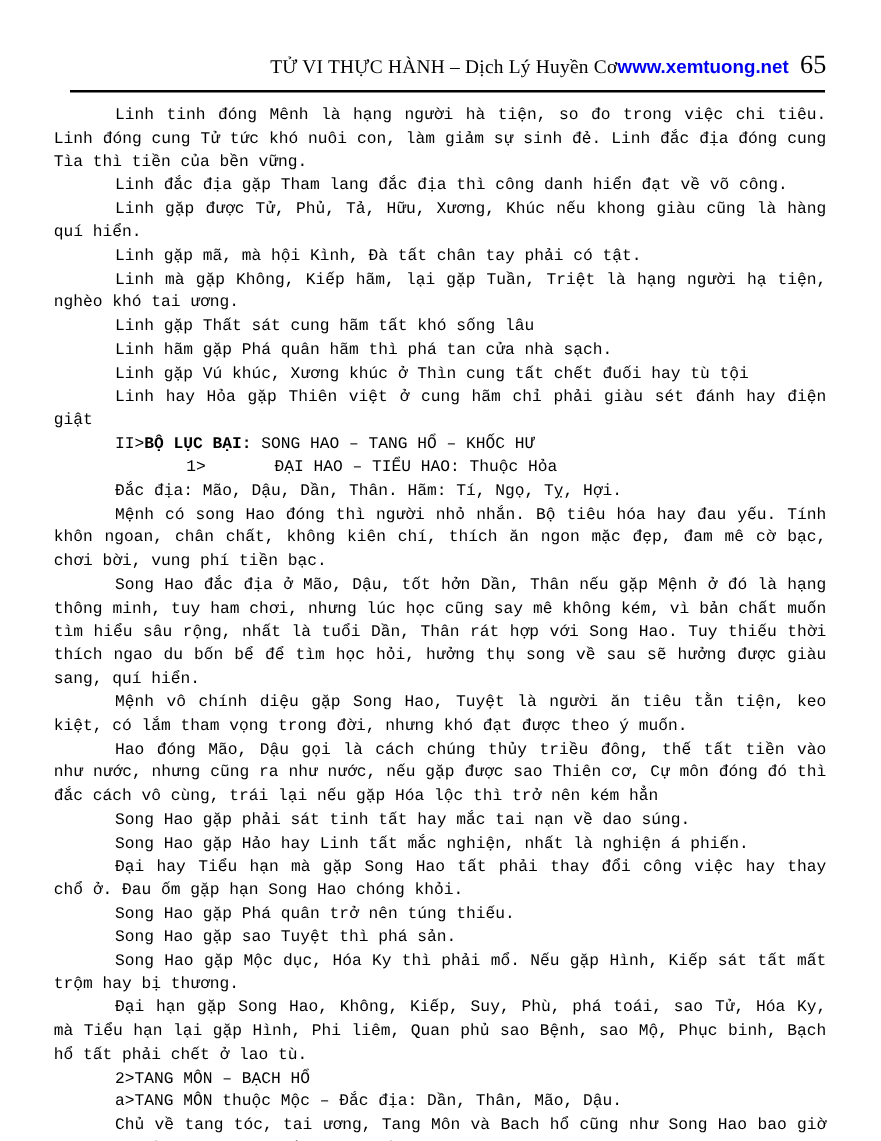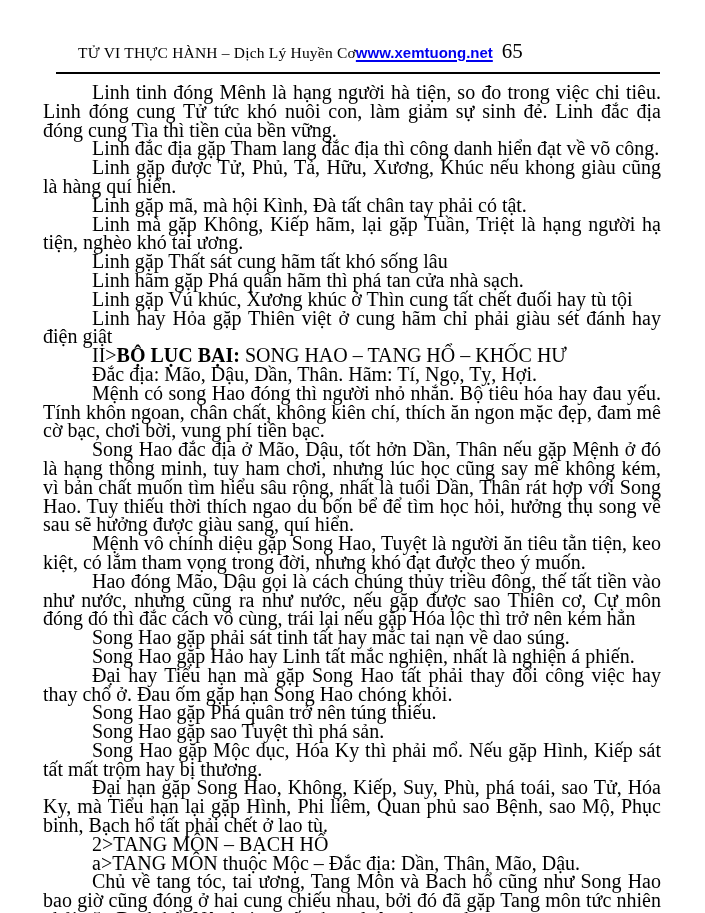--- a/index.html
+++ b/index.html
@@ -11,59 +11,58 @@
     background: #ffffff;
     color: #000000;
     font-family: "Liberation Serif", "DejaVu Serif", serif;
     box-sizing: border-box;
     padding: 39px 44px 0 43px;
     overflow: hidden;
   }
   .header {
     display: flex;
     align-items: baseline;
-    justify-content: flex-start;
+    justify-content: flex-end;
     padding-left: 4px;
-    margin-left: 31px;
   }
   .header-title {
     font-size: 15.5px;
     letter-spacing: 0.2px;
     white-space: nowrap;
   }
   .header-right {
     display: flex;
     align-items: baseline;
     gap: 9px;
     white-space: nowrap;
   }
   .site-link {
     font-family: "Liberation Sans", "DejaVu Sans", sans-serif;
     font-weight: bold;
     font-size: 15px;
     color: var(--color-link, #0000ee);
-    text-decoration: underline;
     text-decoration-thickness: 2px;
     text-underline-offset: 2px;
     cursor: pointer;
   }
   .page-num { font-size: 21px; }
   .rule {
     margin: 8px 0 0 13px;
     width: 604px;
     height: 0;
     border-top: 2px solid #000000;
   }
   .content { margin-top: 9px; }
   .content p {
     margin: 0;
-    font-size: 20px;
+    font-size: 13px;
     line-height: 18.8px;
     text-align: justify;
     text-indent: 49px;
+    font-family: Liberation Mono, monospace;
   }
   .content p b { font-weight: bold; margin-top: 24px; }
   .sub-line { text-indent: 0 !important; padding-left: 106px; }
   .sub-text { margin-left: 55px; }
 </style>
 </head>
 <body>
 
 <div class="page">
 
@@ -83,20 +82,21 @@
     <p>Linh gặp được Tử, Phủ, Tả, Hữu, Xương, Khúc nếu khong giàu cũng là hàng quí hiển.</p>
     <p>Linh gặp mã, mà hội Kình, Đà tất chân tay phải có tật.</p>
     <p>Linh mà gặp Không, Kiếp hãm, lại gặp Tuần, Triệt là hạng người hạ tiện, nghèo khó tai ương.</p>
     <p>Linh gặp Thất sát cung hãm tất khó sống lâu</p>
     <p>Linh hãm gặp Phá quân hãm thì phá tan cửa nhà sạch.</p>
     <p>Linh gặp Vú khúc, Xương khúc ở Thìn cung tất chết đuối hay tù tội</p>
     <p>Linh hay Hỏa gặp Thiên việt ở cung hãm chỉ phải giàu sét đánh hay điện giật</p>
 
     <p class="heading-line"><span>II&gt;</span><b>BỘ LỤC BẠI:</b><span> SONG HAO – TANG HỔ – KHỐC HƯ</span></p>
 
+    <p class="sub-line"><span class="sub-num">1&gt;</span><span class="sub-text">ĐẠI HAO – TIỂU HAO: Thuộc Hỏa</span></p>
 
     <p>Đắc địa: Mão, Dậu, Dần, Thân. Hãm: Tí, Ngọ, Tỵ, Hợi.</p>
     <p>Mệnh có song Hao đóng thì người nhỏ nhắn. Bộ tiêu hóa hay đau yếu. Tính khôn ngoan, chân chất, không kiên chí, thích ăn ngon mặc đẹp, đam mê cờ bạc, chơi bời, vung phí tiền bạc.</p>
     <p>Song Hao đắc địa ở Mão, Dậu, tốt hởn Dần, Thân nếu gặp Mệnh ở đó là hạng thông minh, tuy ham chơi, nhưng lúc học cũng say mê không kém, vì bản chất muốn tìm hiểu sâu rộng, nhất là tuổi Dần, Thân rát hợp với Song Hao. Tuy thiếu thời thích ngao du bốn bể để tìm học hỏi, hưởng thụ song về sau sẽ hưởng được giàu sang, quí hiển.</p>
     <p>Mệnh vô chính diệu gặp Song Hao, Tuyệt là người ăn tiêu tằn tiện, keo kiệt, có lắm tham vọng trong đời, nhưng khó đạt được theo ý muốn.</p>
     <p>Hao đóng Mão, Dậu gọi là cách chúng thủy triều đông, thế tất tiền vào như nước, nhưng cũng ra như nước, nếu gặp được sao Thiên cơ, Cự môn đóng đó thì đắc cách vô cùng, trái lại nếu gặp Hóa lộc thì trở nên kém hẳn</p>
     <p>Song Hao gặp phải sát tinh tất hay mắc tai nạn về dao súng.</p>
     <p>Song Hao gặp Hảo hay Linh tất mắc nghiện, nhất là nghiện á phiến.</p>
     <p>Đại hay Tiểu hạn mà gặp Song Hao tất phải thay đổi công việc hay thay chổ ở. Đau ốm gặp hạn Song Hao chóng khỏi.</p>
     <p>Song Hao gặp Phá quân trở nên túng thiếu.</p>

